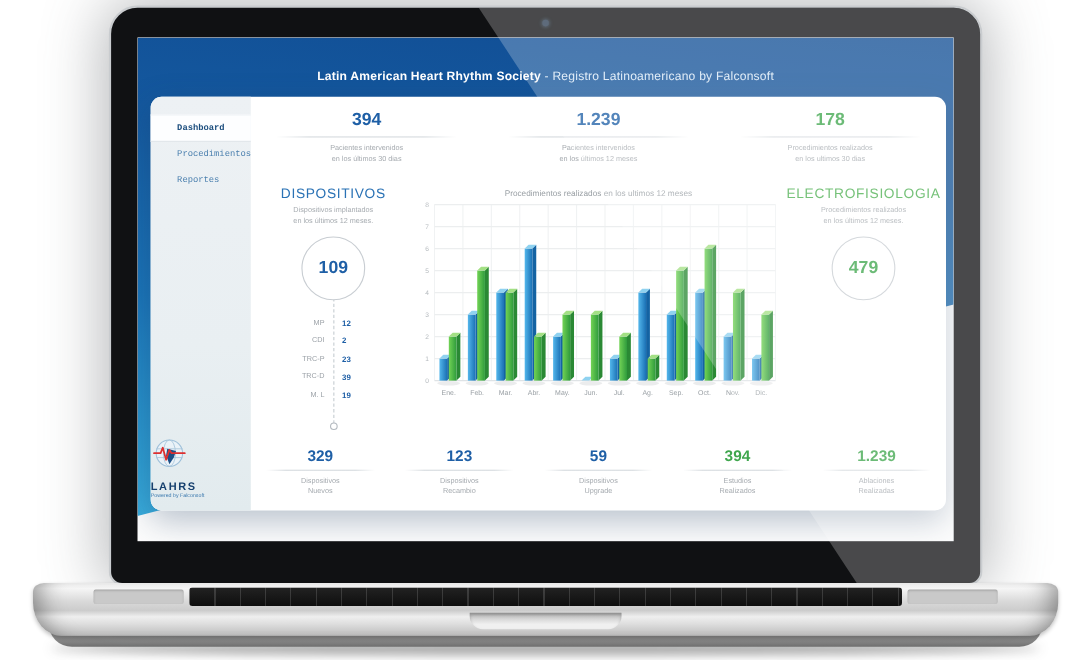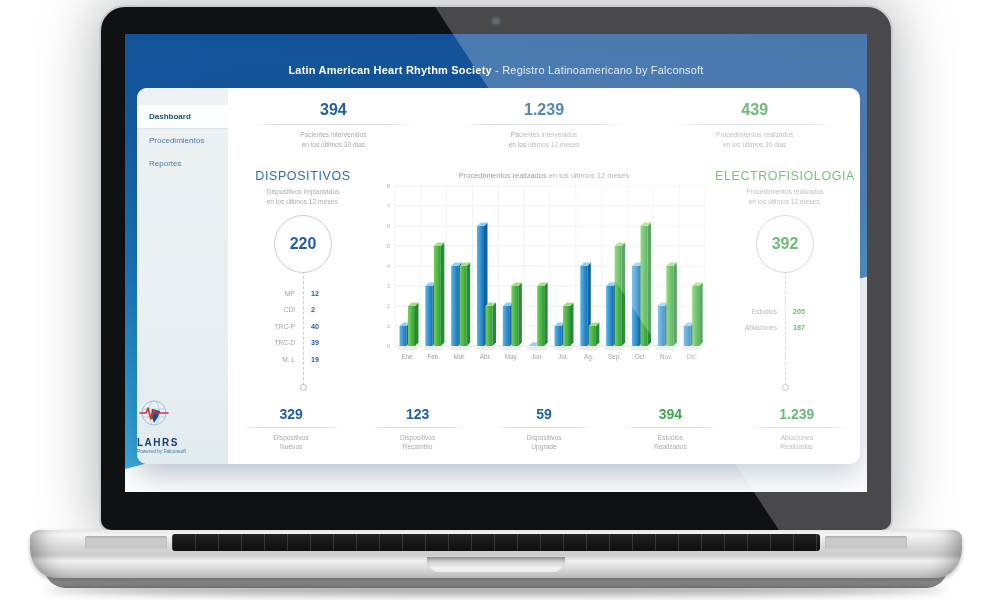--- a/index.html
+++ b/index.html
@@ -49,21 +49,21 @@
   .app-title{position:absolute;top:30px;width:100%;text-align:center;
         font-size:11px;color:#d9e9f7;letter-spacing:.2px;}
   .app-title b{color:#fff;font-weight:700;}
 
   
   .card{position:absolute;left:12px;top:54px;width:723px;height:376px;background:#fff;
         border-radius:10px;box-shadow:0 10px 30px rgba(30,60,95,.30);display:flex;}
   .card-sidebar{width:91px;flex:0 0 91px;border-radius:10px 0 0 10px;position:relative;
         background:linear-gradient(180deg,#edf1f4 0%,#e9eff2 60%,#e2ebee 100%);}
   .nav{margin-top:16px;}
-  .nav-item{height:23px;line-height:23px;padding-left:12px;font-size:8px;color:#4a7fae;cursor:pointer;}
+  .nav-item{height:23px;line-height:23px;padding-left:24px;font-size:8px;color:#4a7fae;cursor:pointer;font-family:Liberation Mono, monospace;}
   .nav-item.active{background:#fdfeff;color:#1c4e7e;font-weight:700;
         border-top:1px solid #eef2f5;border-bottom:1px solid #dfe5e9;}
   .logo-block{position:absolute;bottom:10px;left:0;width:100%;}
   .logo-name{font-size:10px;font-weight:700;color:#17406e;letter-spacing:1.5px;margin-top:2px;}
   .logo-powered{font-size:4.8px;color:#3b79ae;margin-top:1px;}
 
   .card-main{flex:1;display:flex;flex-direction:column;position:relative;}
 
   
   .stats-row{display:flex;}
@@ -146,47 +146,47 @@
               <div class="stat-number c-blue">394</div>
               <div class="stat-line"></div>
               <div class="stat-label"><span>Pacientes intervenidos</span><br><span>en los últimos 30 dias</span></div>
             </div>
             <div class="stat">
               <div class="stat-number c-blue">1.239</div>
               <div class="stat-line"></div>
               <div class="stat-label"><span>Pacientes intervenidos</span><br><span>en los últimos 12 meses</span></div>
             </div>
             <div class="stat">
-              <div class="stat-number c-green">439</div>
+              <div class="stat-number c-green">178</div>
               <div class="stat-line"></div>
               <div class="stat-label"><span>Procedimientos realizados</span><br><span>en los ultimos 30 dias</span></div>
             </div>
           </div>
 
           <div class="mid-row">
 
             <div class="panel dev">
               <div class="panel-title t-blue">DISPOSITIVOS</div>
               <div class="panel-sub"><span>Dispositivos implantados</span><br><span>en los últimos 12 meses.</span></div>
-              <div class="circle c-blue">220</div>
+              <div class="circle c-blue">109</div>
               <div class="panel-body">
                 <div class="dash-line"></div>
                 <div class="end-dot"></div>
                 <div class="kv-list">
                   <div class="kv">
                       <span class="kv-label">MP</span>
                       <span class="kv-value c-blue">12</span>
                     </div>
                   <div class="kv">
                       <span class="kv-label">CDI</span>
                       <span class="kv-value c-blue">2</span>
                     </div>
                   <div class="kv">
                       <span class="kv-label">TRC-P</span>
-                      <span class="kv-value c-blue">40</span>
+                      <span class="kv-value c-blue">23</span>
                     </div>
                   <div class="kv">
                       <span class="kv-label">TRC-D</span>
                       <span class="kv-value c-blue">39</span>
                     </div>
                   <div class="kv">
                       <span class="kv-label">M. L</span>
                       <span class="kv-value c-blue">19</span>
                     </div>
                 </div>
@@ -331,35 +331,21 @@
                     <polygon points="320.16666666666663,104 323.66666666666663,100.5 323.66666666666663,160.5 320.16666666666663,164" fill="#2a8934"></polygon>
                     <rect x="313.16666666666663" y="104" width="7" height="60" fill="url(#grad1)"></rect>
                     <polygon points="313.16666666666663,104 320.16666666666663,104 323.66666666666663,100.5 316.66666666666663,100.5" fill="#a3e084"></polygon>
                     <text x="313.0833333333333" y="177" text-anchor="middle" font-size="6.3" fill="#9aa0a5" font-family="Liberation Sans, DejaVu Sans, sans-serif">Dic.</text>
                   </svg></div>
             </div>
 
             <div class="panel ep">
               <div class="panel-title t-green">ELECTROFISIOLOGIA</div>
               <div class="panel-sub"><span>Procedimientos realizados</span><br><span>en los últimos 12 meses.</span></div>
-              <div class="circle c-green">392</div>
-              <div class="panel-body">
-                <div class="dash-line"></div>
-                <div class="end-dot"></div>
-                <div class="kv-list">
-                  <div class="kv">
-                      <span class="kv-label">Estudios</span>
-                      <span class="kv-value c-green">205</span>
-                    </div>
-                  <div class="kv">
-                      <span class="kv-label">Ablaciones</span>
-                      <span class="kv-value c-green">187</span>
-                    </div>
-                </div>
-              </div>
+              <div class="circle c-green">479</div>
             </div>
           </div>
 
           <div class="stats-row bottom" style="margin-top:auto;margin-bottom:12px;">
             <div class="stat">
               <div class="stat-number c-blue">329</div>
               <div class="stat-line"></div>
               <div class="stat-label"><span>Dispositivos</span><br><span>Nuevos</span></div>
             </div>
             <div class="stat">

